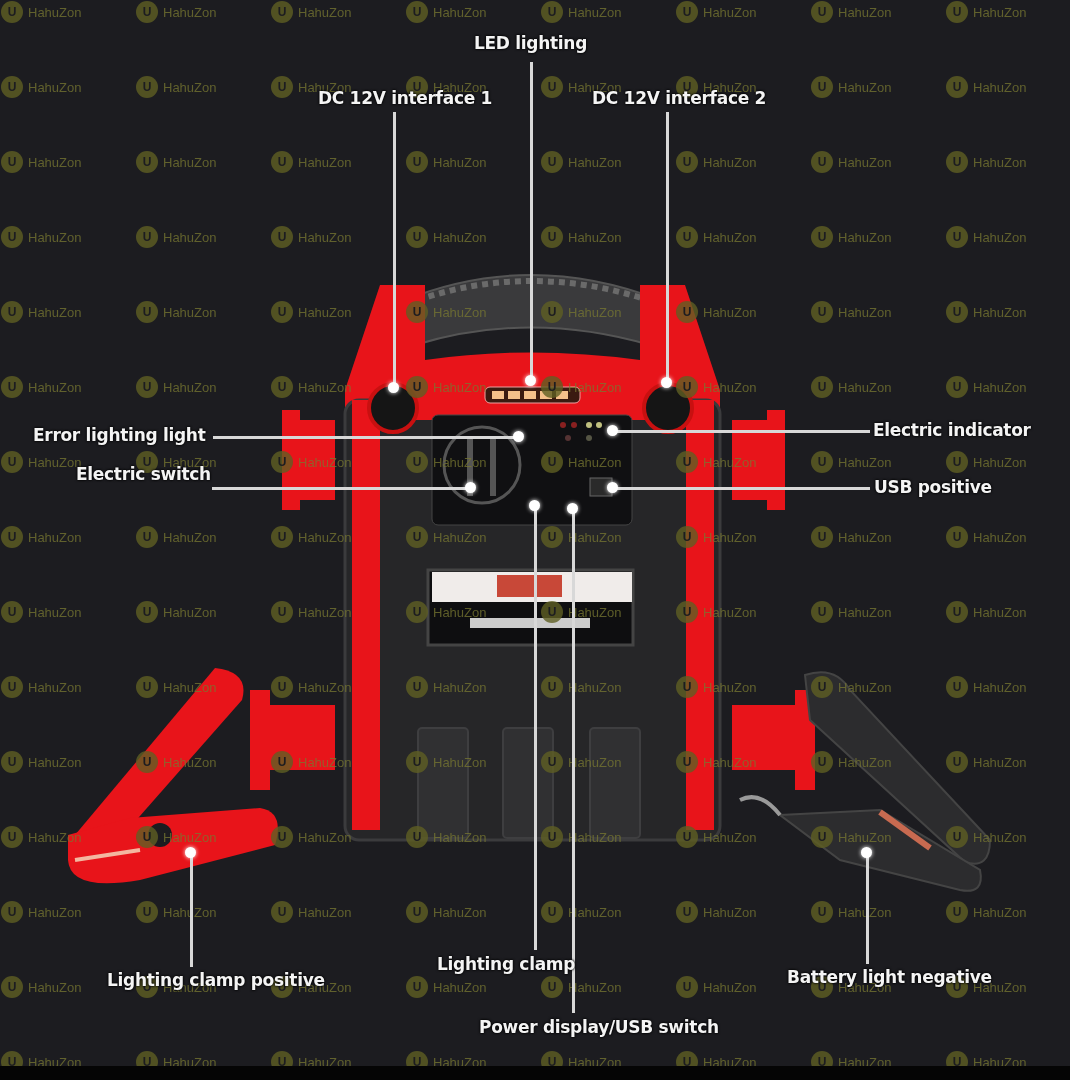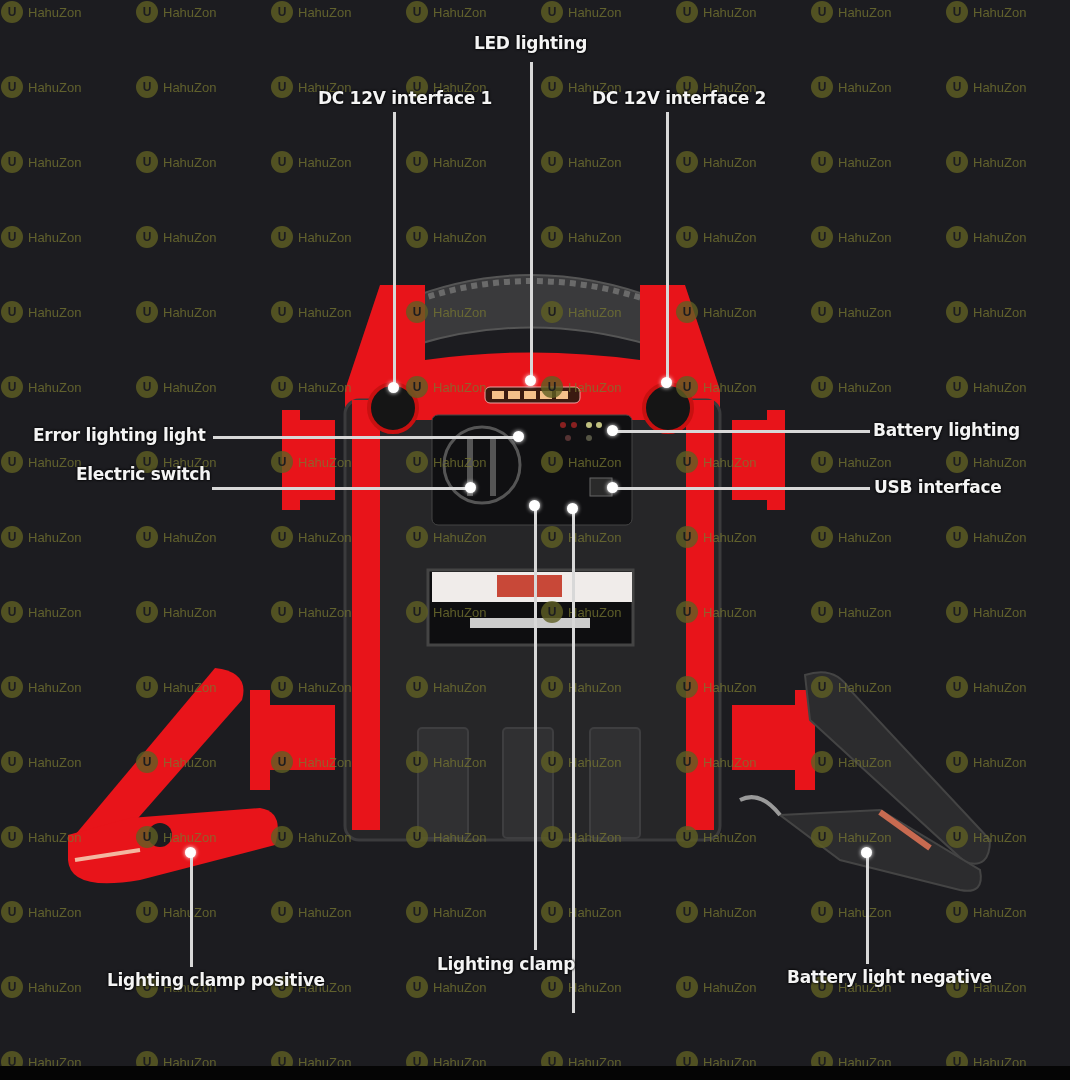--- a/index.html
+++ b/index.html
@@ -602,20 +602,21 @@
   <div class="dot" style="left:185px;top:847px;"></div>
 
   <div class="vline" style="left:866px;top:852px;height:112px;"></div>
   <div class="dot" style="left:861px;top:847px;"></div>
 
   <div class="label" style="left:474px;top:33px;">LED lighting</div>
   <div class="label" style="left:318px;top:88px;">DC 12V interface 1</div>
   <div class="label" style="left:592px;top:88px;">DC 12V interface 2</div>
   <div class="label" style="left:33px;top:425px;">Error lighting light</div>
   <div class="label" style="left:76px;top:464px;">Electric switch</div>
-  <div class="label" style="left:873px;top:420px;">Battery lighting</div>
-  <div class="label" style="left:874px;top:477px;">USB interface</div>
+  <div class="label" style="left:873px;top:420px;">Electric indicator</div>
+  <div class="label" style="left:874px;top:477px;">USB positive</div>
   <div class="label" style="left:107px;top:970px;">Lighting clamp positive</div>
   <div class="label" style="left:437px;top:954px;">Lighting clamp</div>
+  <div class="label" style="left:479px;top:1017px;">Power display/USB switch</div>
   <div class="label" style="left:787px;top:967px;">Battery light negative</div>
 </div>
 
 <div class="bottom-strip"></div>
 
 </body></html>

